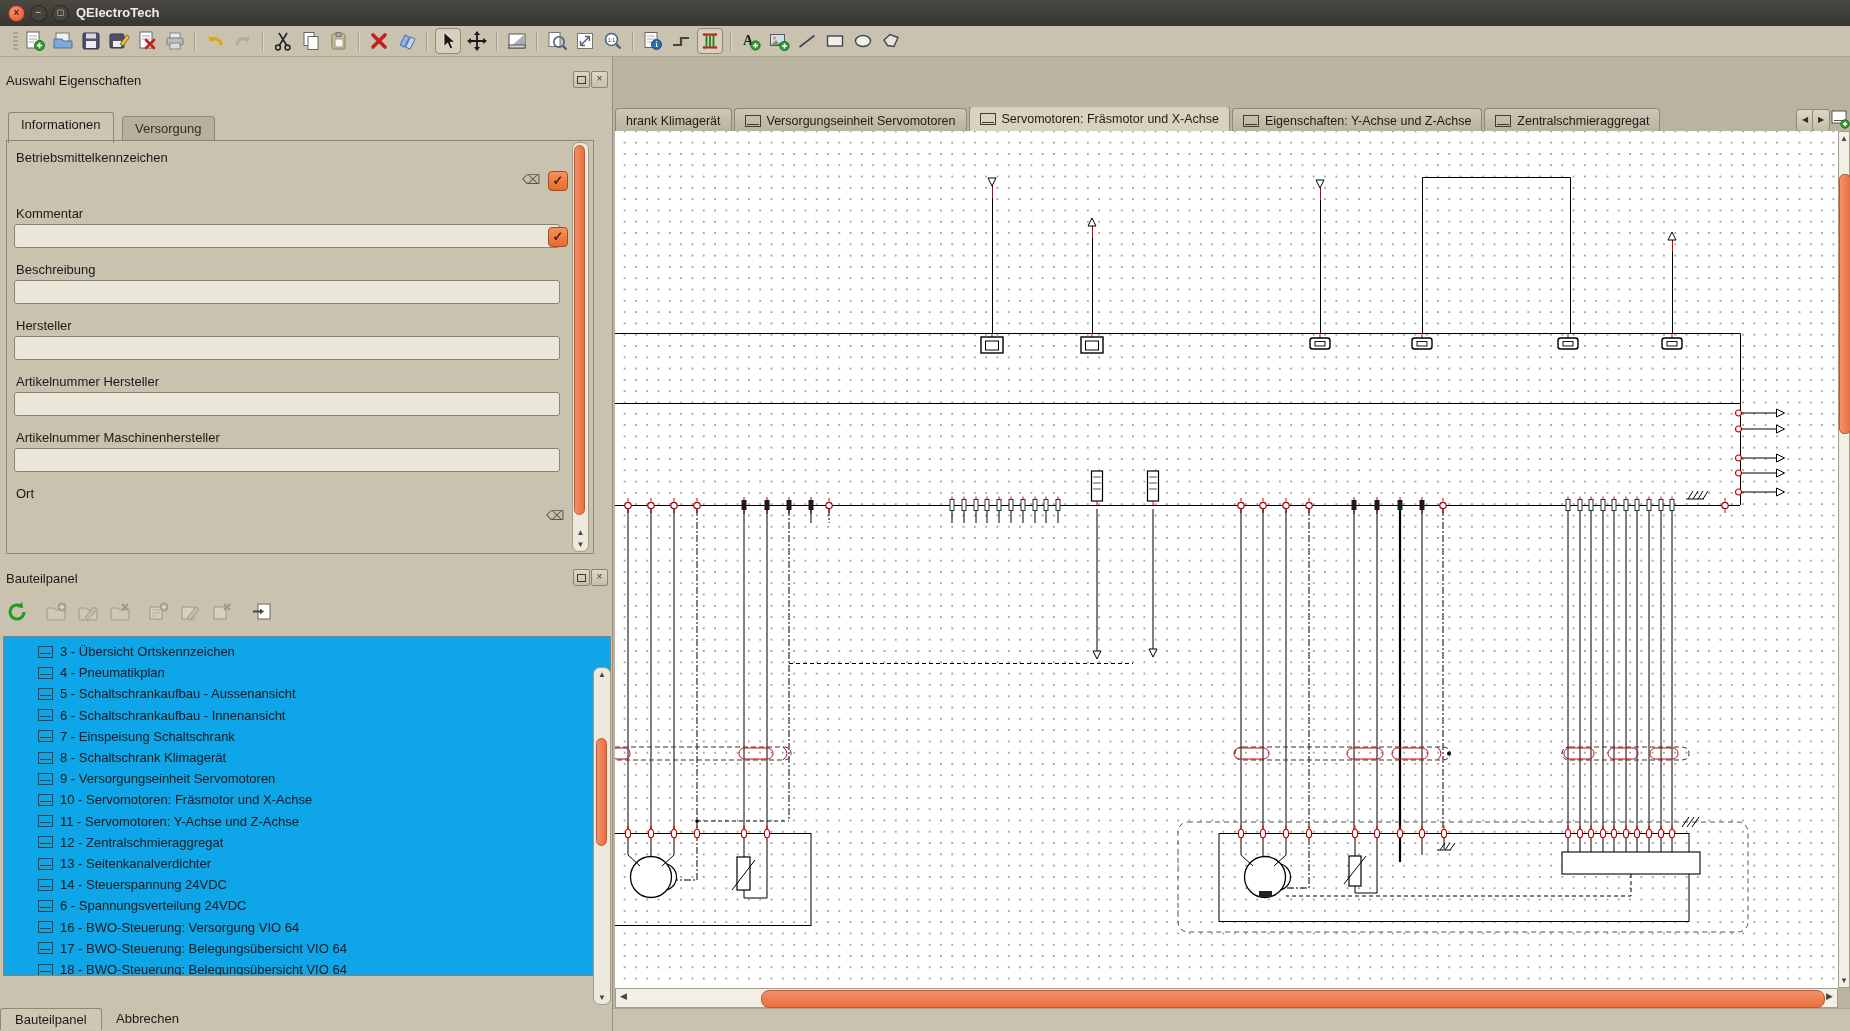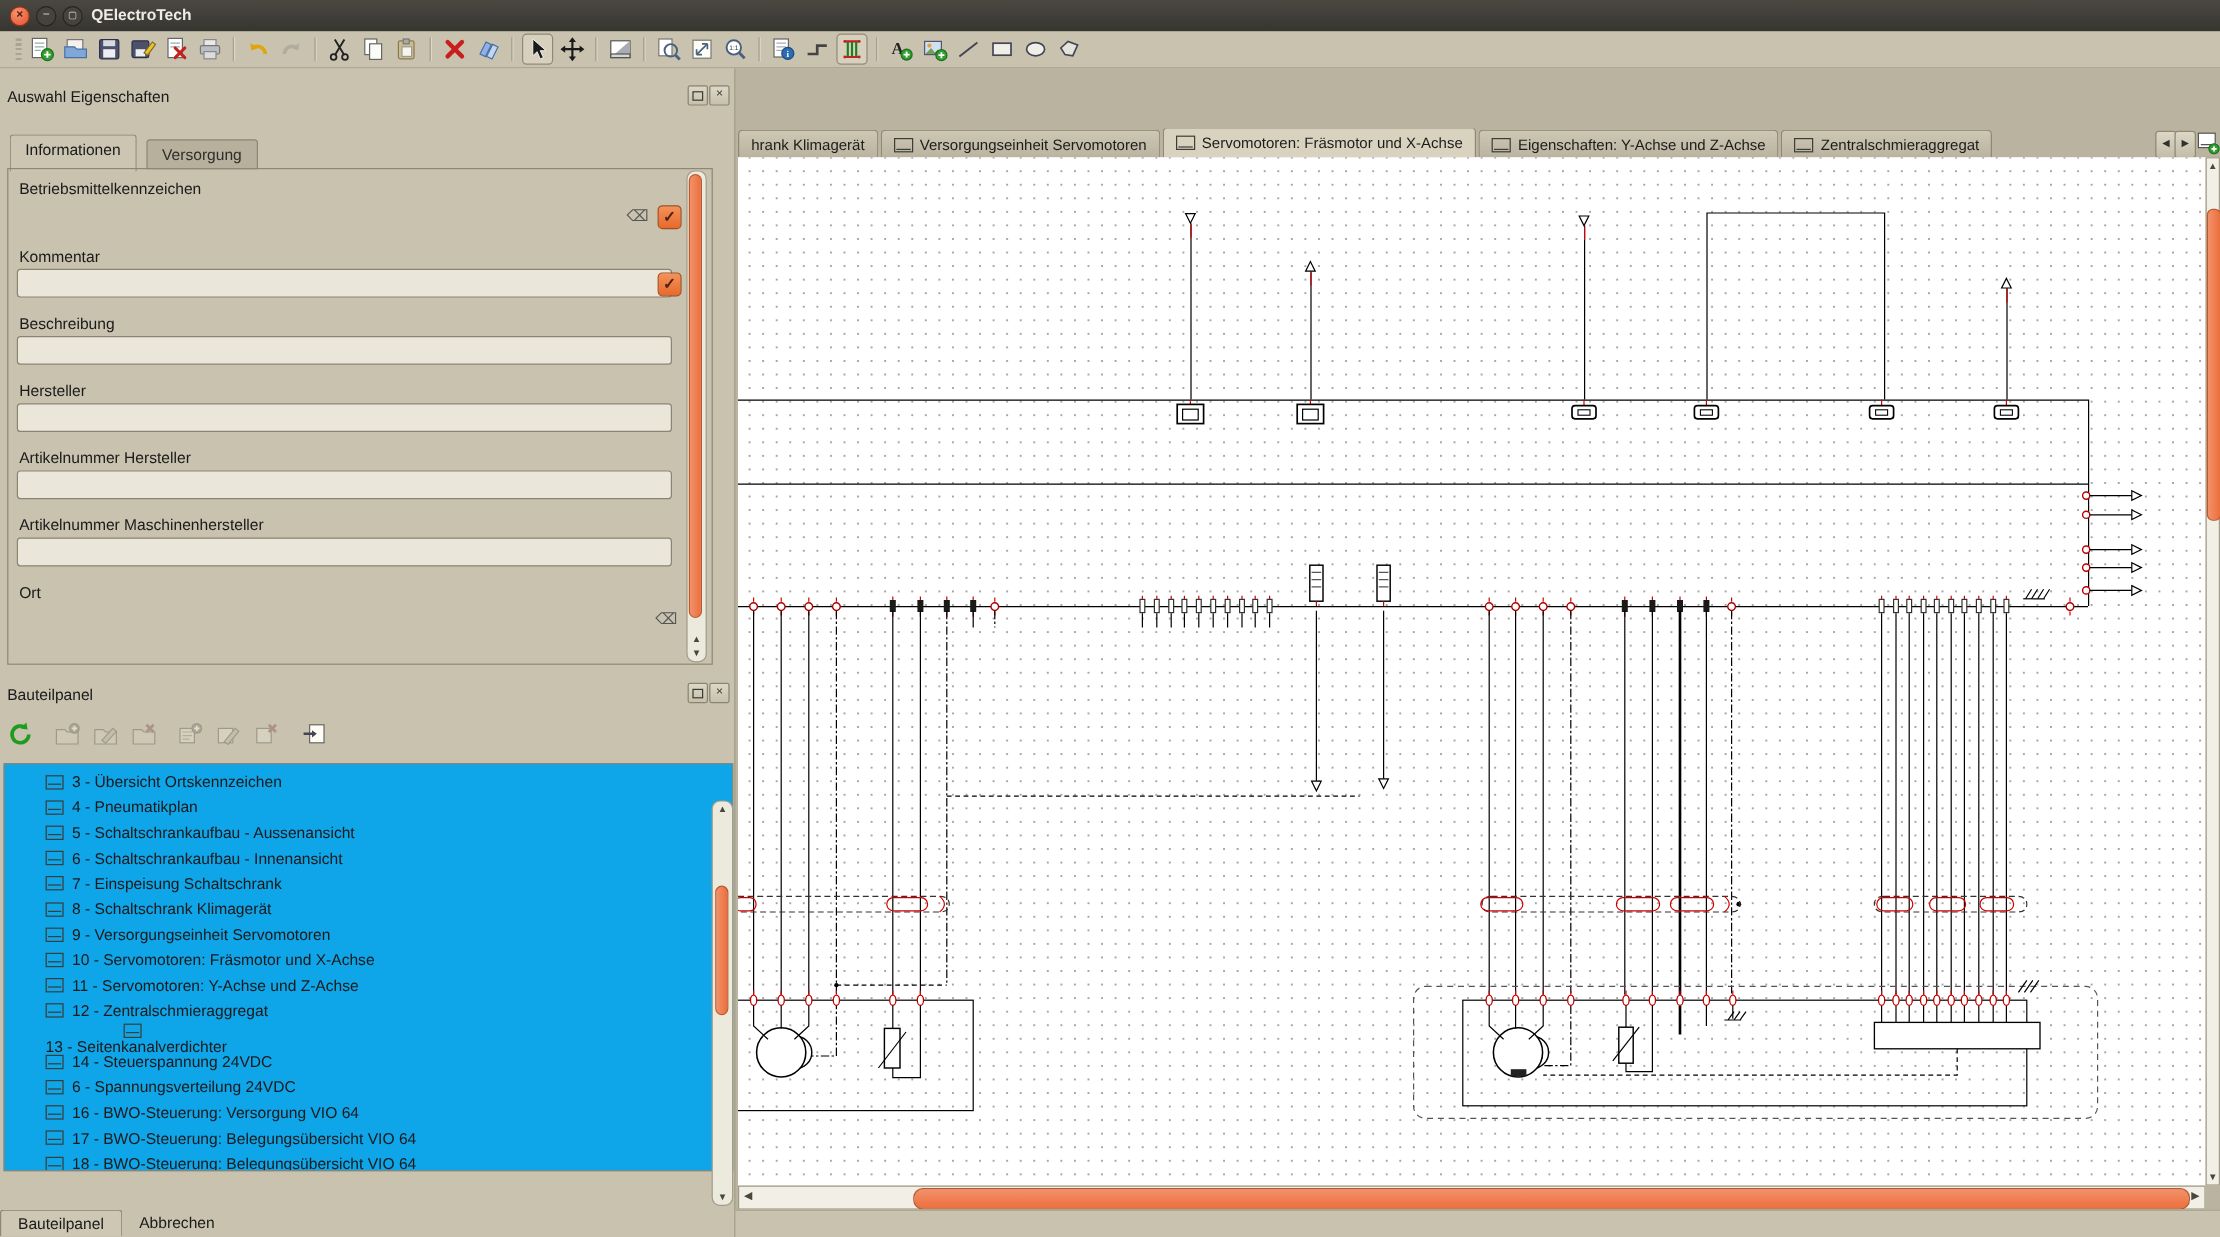--- a/index.html
+++ b/index.html
@@ -428,21 +428,21 @@
           <span>10 - Servomotoren: Fräsmotor und X-Achse</span>
         </div>
         <div class="li" style="top: 173.6px;">
           <span class="li-icon"></span>
           <span>11 - Servomotoren: Y-Achse und Z-Achse</span>
         </div>
         <div class="li" style="top: 194.8px;">
           <span class="li-icon"></span>
           <span>12 - Zentralschmieraggregat</span>
         </div>
-        <div class="li" style="top: 216px; flex-direction: column;">
+        <div class="li" style="top: 216px;">
           <span class="li-icon"></span>
           <span>13 - Seitenkanalverdichter</span>
         </div>
         <div class="li" style="top: 237.2px;">
           <span class="li-icon"></span>
           <span>14 - Steuerspannung 24VDC</span>
         </div>
         <div class="li" style="top: 258.4px;">
           <span class="li-icon"></span>
           <span>6 - Spannungsverteilung 24VDC</span>

